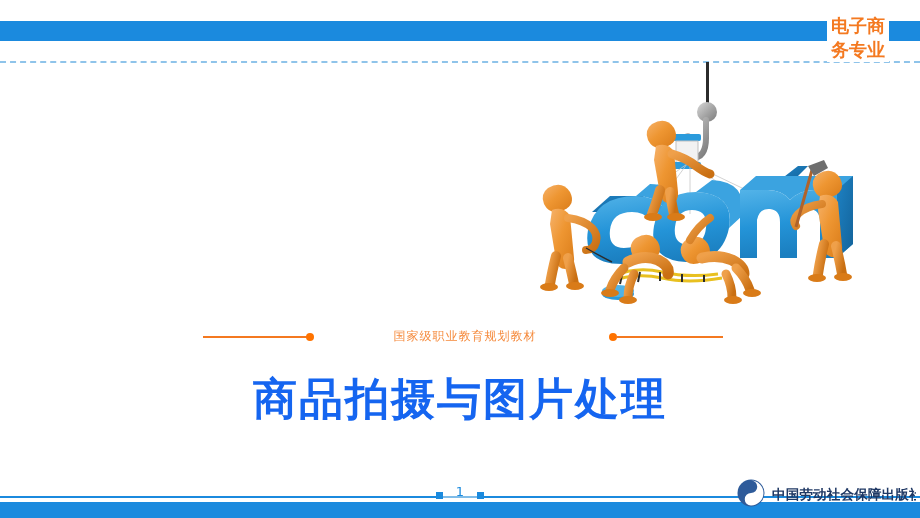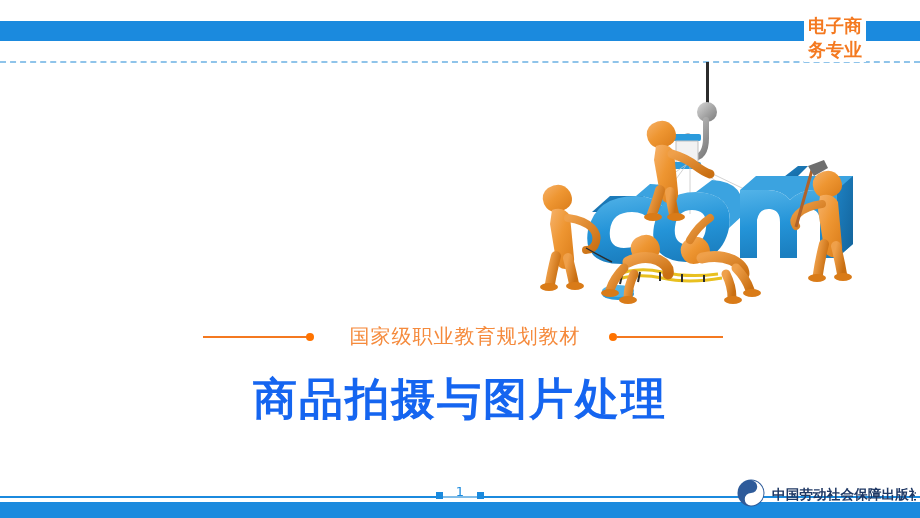--- a/index.html
+++ b/index.html
@@ -27,21 +27,21 @@
   .top-dash{
     position:absolute;
     left:0;top:61px;
     width:920px;height:0;
     border-top:2px dashed #8FC4EA;
   }
 
   
   .corner-tag{
     position:absolute;
-    left:804px;top:14px;
+    left:827px;top:14px;
     width:62px;
     background:#ffffff;
     color:#F47920;
     font-family:"DejaVu Sans","Liberation Sans",sans-serif;
     font-weight:bold;
     font-size:18px;
     line-height:24px;
     letter-spacing:0px;
     text-align:center;
     z-index:6;
@@ -78,21 +78,21 @@
   }
   .sub-dot.left{left:306px;}
   .sub-dot.right{left:609px;}
   .subtitle-text{
     position:absolute;
     left:330px;top:0;
     width:270px;
     text-align:center;
     color:#F58A3C;
     font-family:"DejaVu Serif","Liberation Serif",serif;
-    font-size:20px;
+    font-size:12px;
     line-height:28px;
     letter-spacing:1px;
     white-space:nowrap;
   }
 
   
   .main-title{
     position:absolute;
     left:0;top:362px;
     width:920px;

